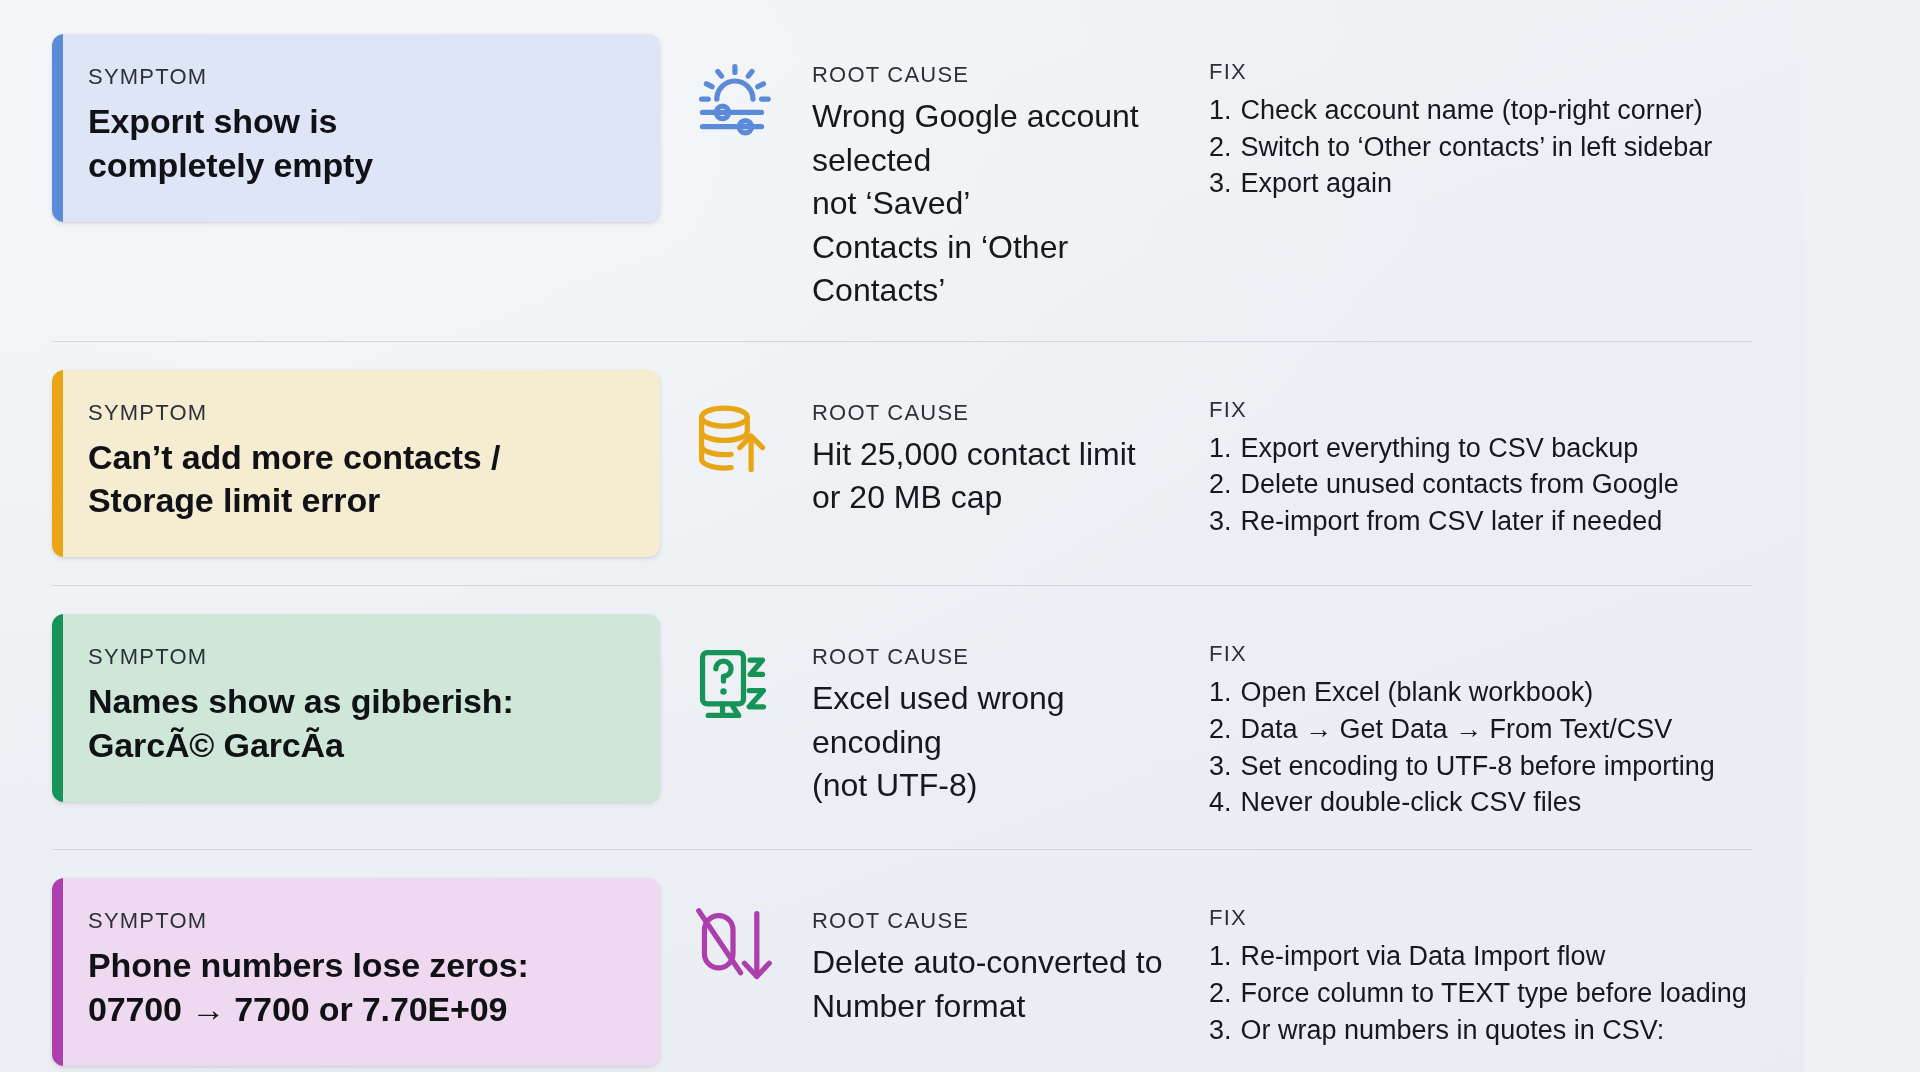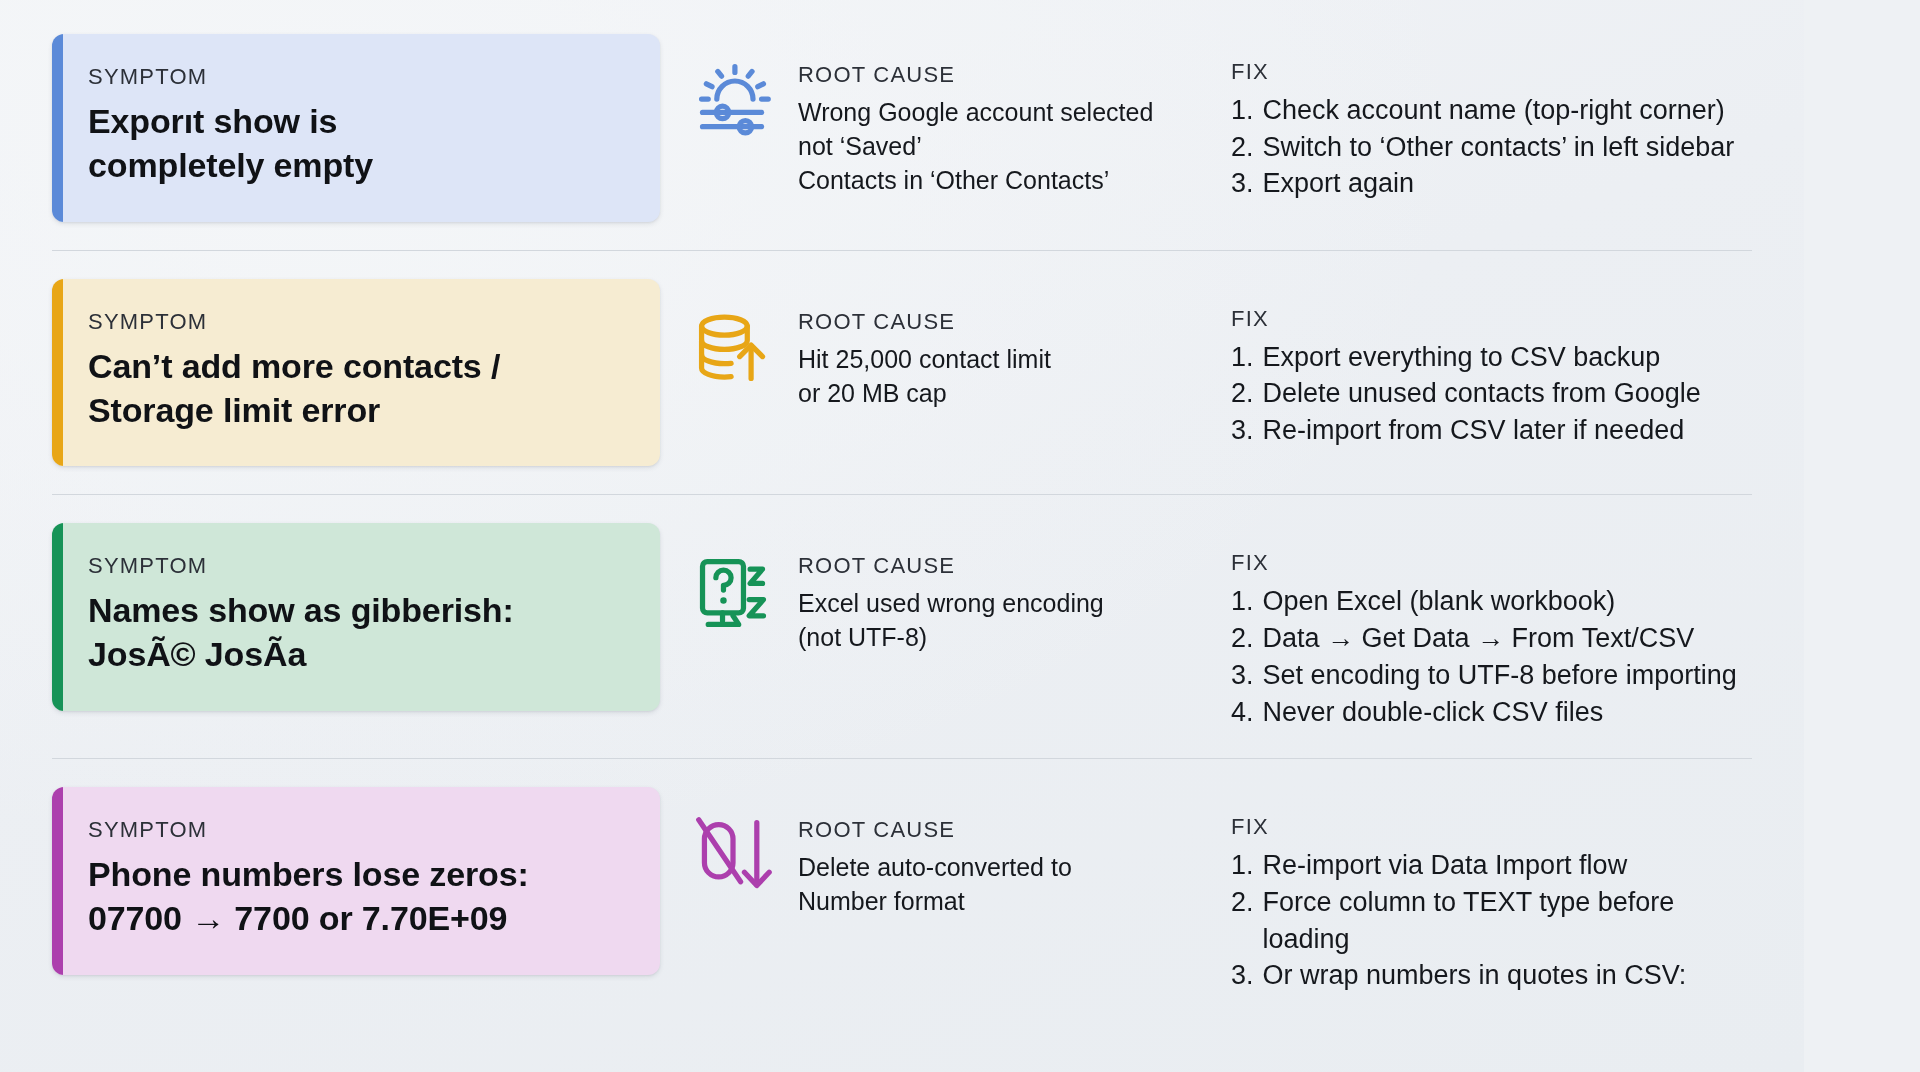--- a/index.html
+++ b/index.html
@@ -71,21 +71,21 @@
     color: #101216;
     letter-spacing: -0.004em;
   }
 
   
   .cause-col {
     flex: 0 0 530px;
     width: 530px;
     display: flex;
     align-items: flex-start;
-    gap: 24px;
+    gap: 38px;
     padding-left: 32px;
   }
 
   .cause-icon {
     flex: 0 0 auto;
     width: 82px;
     height: 82px;
     display: flex;
     align-items: center;
     justify-content: center;
@@ -95,32 +95,31 @@
   .cause-body { padding-top: 2px; }
 
   .cause-kicker {
     font-size: 22px;
     letter-spacing: 0.055em;
     color: #2c3038;
     margin-bottom: 7px;
   }
 
   .cause-text {
-    font-size: 25px;
+    font-size: 32px;
     line-height: 1.36;
     color: #15181d;
     font-weight: 400;
   }
 
   
   .fix-col {
     flex: 1 1 auto;
     display: flex;
     align-items: flex-end;
-    gap: 22px;
     padding-left: 10px;
   }
 
   .fix-bar {
     flex: 0 0 9px;
     width: 9px;
     border-radius: 1px;
   }
 
   .fix-body { padding-top: 1px; }
@@ -250,21 +249,21 @@
           </div>
         </div>
       </div>
       <div class="row-sep" style="background: rgb(210, 215, 221);"></div>
       <div class="row" style="padding-top: 28px; padding-bottom: 28px;">
         <div class="symptom-card" style="background: rgb(207, 231, 216);">
           <div class="accent-left" style="background: rgb(22, 147, 87);"></div>
           <div class="symptom-kicker">SYMPTOM</div>
           <div class="symptom-title">
             <div>Names show as gibberish:</div>
-            <div>JosÃ© JosÃ­a</div>
+            <div>GarcÃ© GarcÃ­a</div>
           </div>
         </div>
         <div class="cause-col" style="padding-top: 28px;">
           <div class="cause-icon">
             <svg viewBox="0 0 84 84" xmlns="http://www.w3.org/2000/svg" aria-hidden="true">
               <rect stroke="#169357" fill="none" stroke-width="5.5" stroke-linecap="round" stroke-linejoin="round" x="10" y="10" width="43" height="54" rx="5"></rect>
               <path stroke="#169357" fill="none" stroke-width="5.5" stroke-linecap="round" stroke-linejoin="round" d="M24 27 a8 8 0 1 1 8 8 v5"></path>
               <circle fill="#169357" cx="32" cy="51" r="3.4"></circle>
               <path stroke="#169357" fill="none" stroke-width="5.5" stroke-linecap="round" stroke-linejoin="round" d="M31 64 v8 M16 76 h32 l-6-9"></path>
               <path stroke="#169357" fill="none" stroke-width="5.5" stroke-linecap="round" stroke-linejoin="round" d="M60 18 h13 l-13 15 h13"></path>

